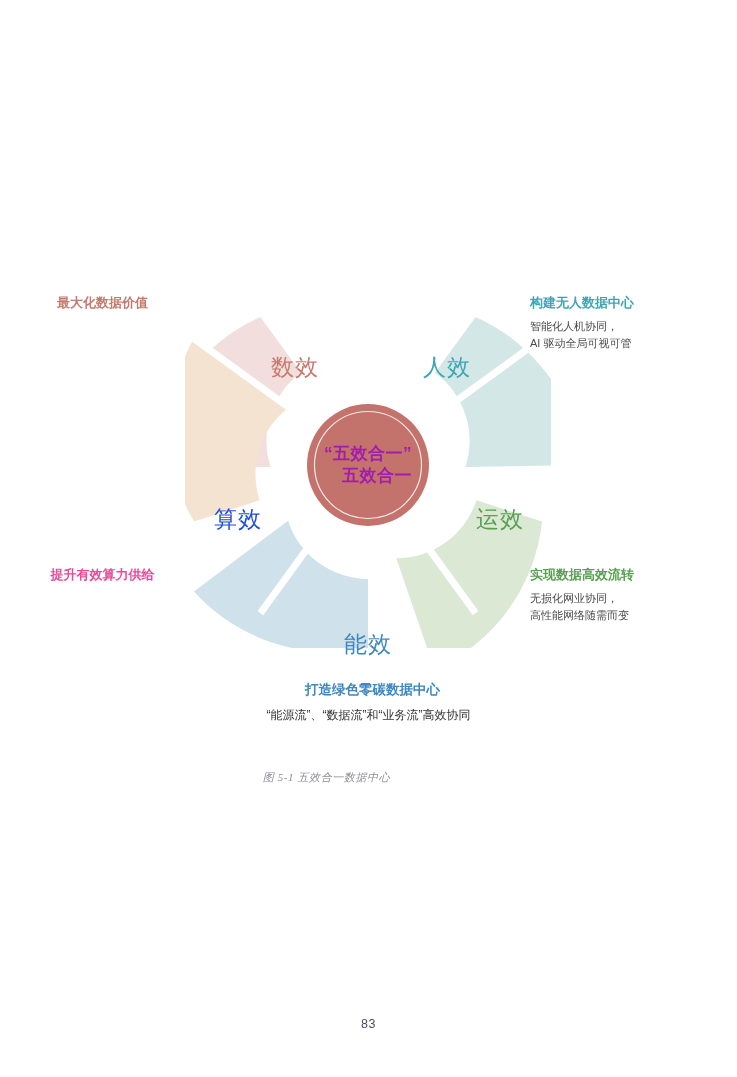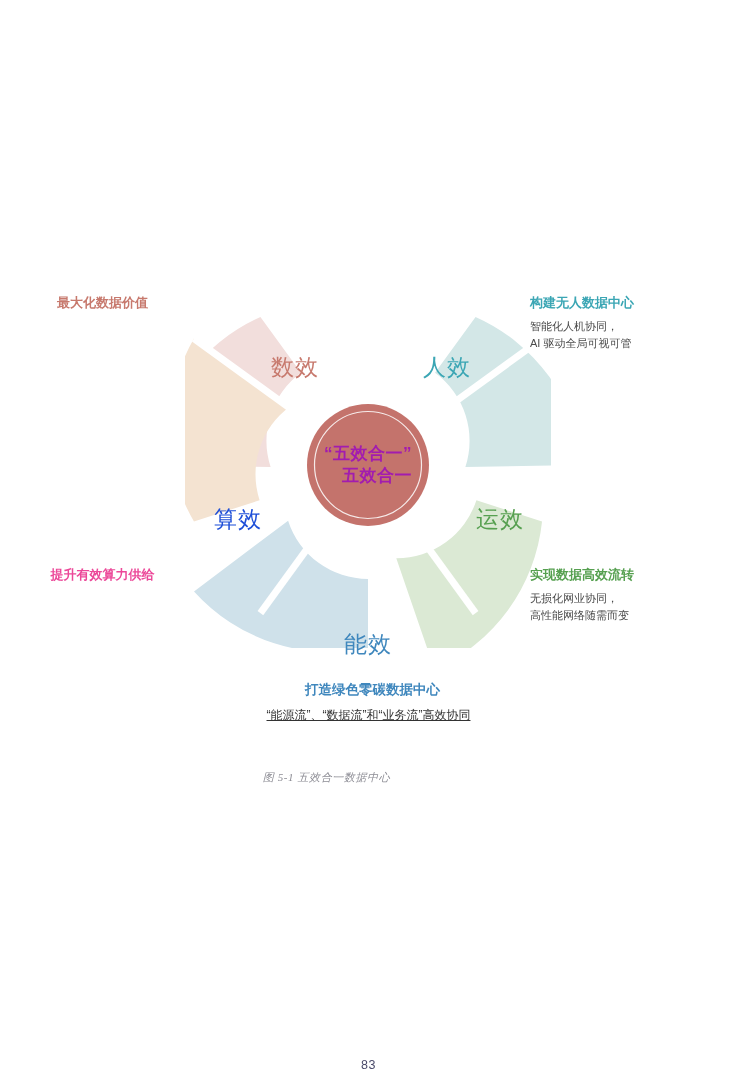--- a/index.html
+++ b/index.html
@@ -86,21 +86,21 @@
     font-weight: 400;
     color: #4a4a4a;
     line-height: 1.55;
     white-space: nowrap;
   }
   .callout.left  { text-align: center; }
   .callout.right { text-align: left; }
   .callout.bottom { text-align: center; }
 
   .callout.bottom .c-title { font-size: 13.5px; margin-bottom: 6px; }
-  .callout.bottom .c-body { font-size: 12px; color: #333333; text-decoration: underline; }
+  .callout.bottom .c-body { font-size: 12px; color: #333333; }
 
   
   .fig-caption {
     position: absolute;
     left: 0;
     top: 770px;
     width: 653px;
     text-align: center;
     font-family: "Liberation Serif", "DejaVu Serif", serif;
     font-style: italic;
@@ -112,21 +112,20 @@
   
   .page-number {
     position: absolute;
     left: 0;
     top: 1017px;
     width: 737px;
     text-align: center;
     font-size: 12.5px;
     color: #4a4a6a;
     letter-spacing: 0.5px;
-    margin-top: 41px;
   }
 </style>
 </head>
 <body>
 
 <div class="page">
 
   <div class="figure">
 
     <div class="donut-wrap">

